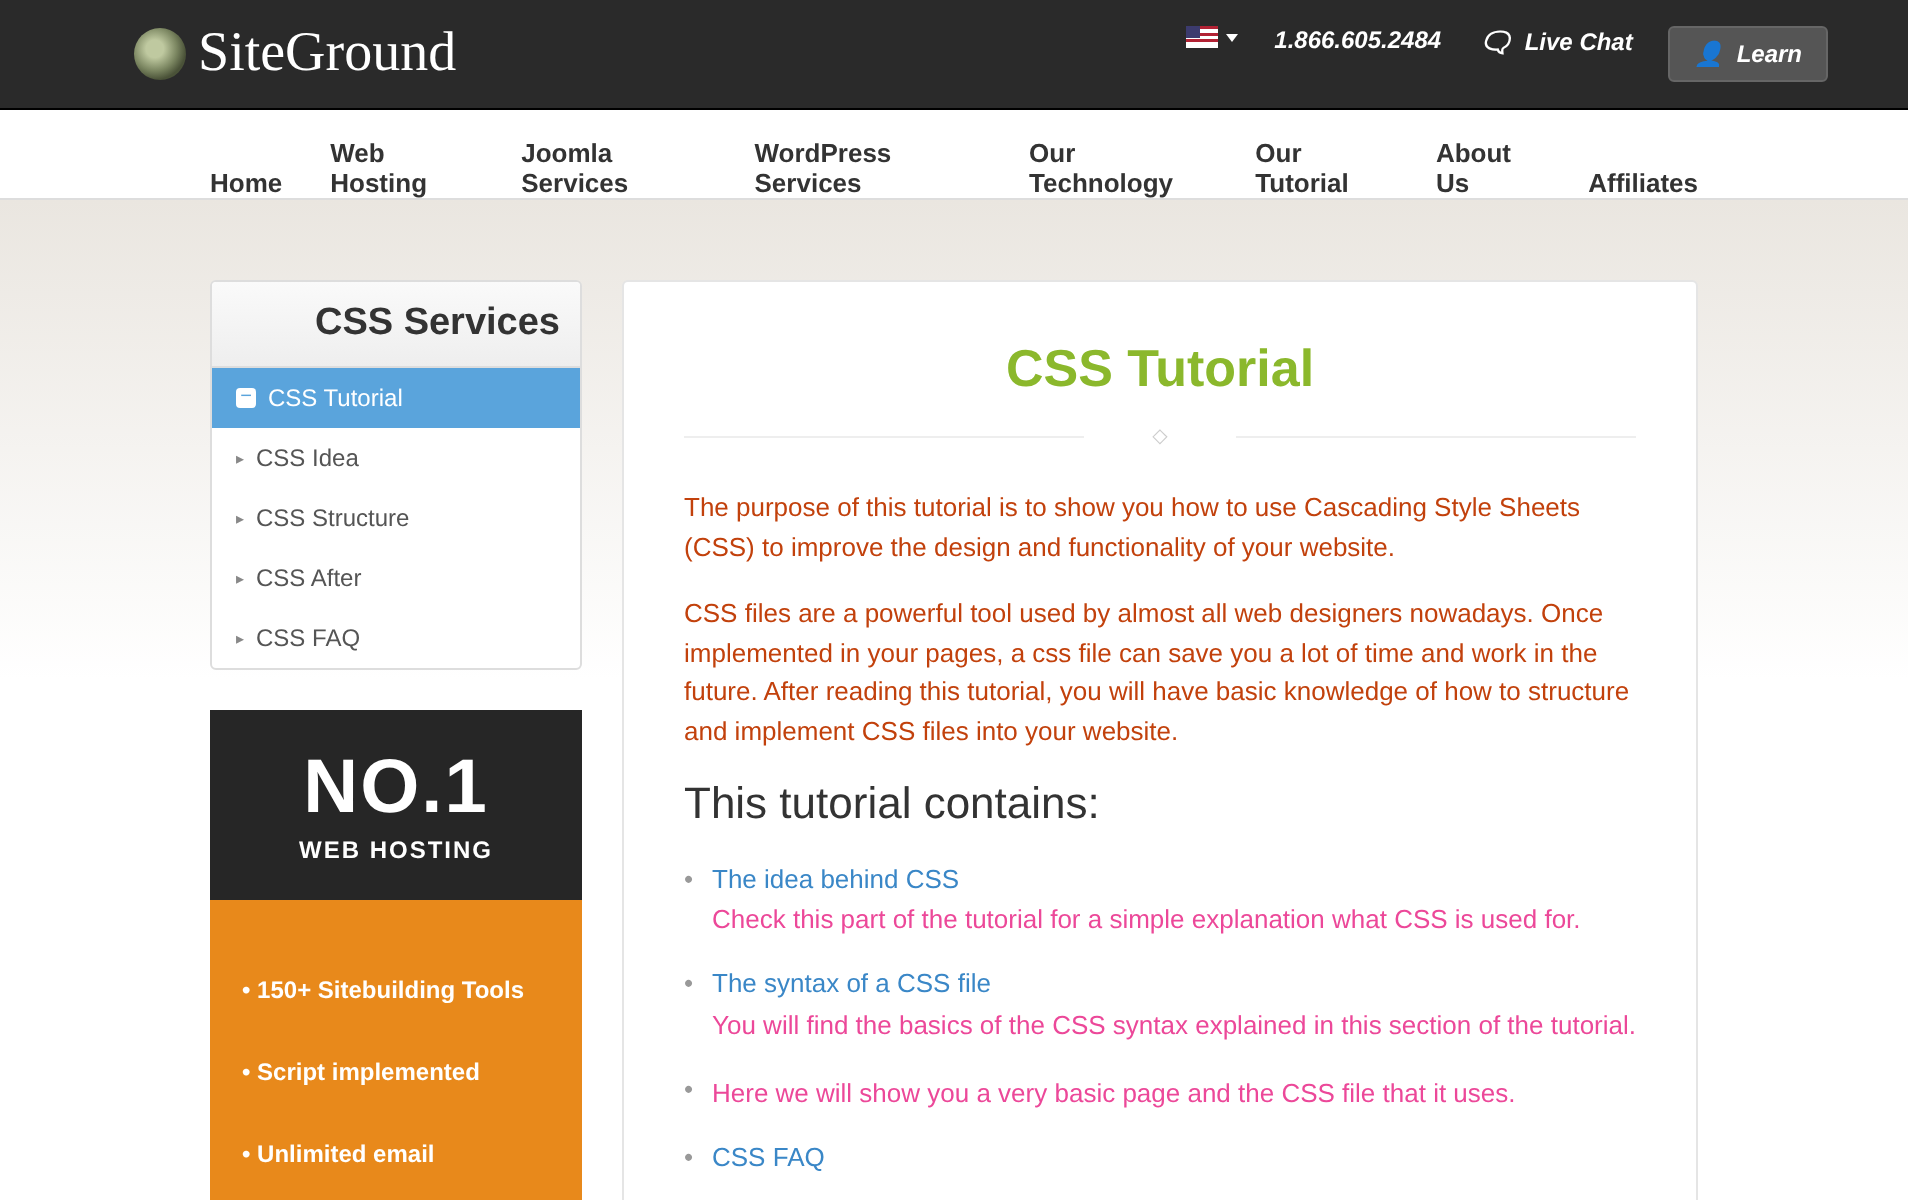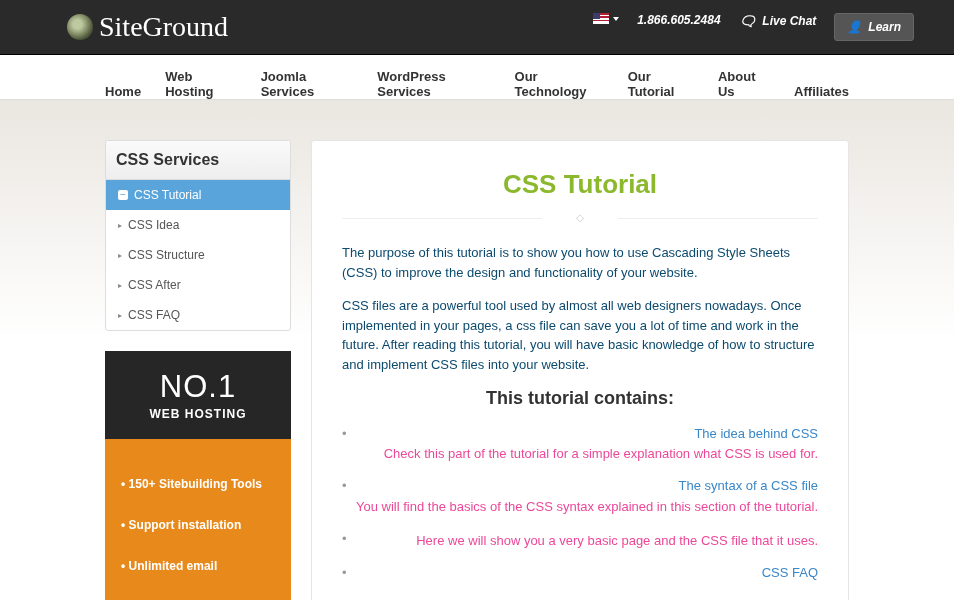--- a/index.html
+++ b/index.html
@@ -14,44 +14,44 @@
 .caret-down { width: 0; height: 0; border-left: 3px solid transparent; border-right: 3px solid transparent; border-top: 4px solid #fff; }
 .phone { font-weight: bold; }
 .chat { display: flex; align-items: center; gap: 6px; font-weight: bold; cursor: pointer; }
 .chat-icon { font-size: 14px; }
 .login-btn { background: #555; border: 1px solid #666; border-radius: 3px; padding: 6px 12px; display: flex; align-items: center; gap: 6px; cursor: pointer; color: #fff; font-weight: bold; font-size: 12px; }
 .navbar { background: #fff; border-top: 1px solid #000000; border-bottom: 1px solid #ddd; height: 46px; display: flex; align-items: flex-end; padding: 0 105px; gap: 24px; }
 .navbar a { color: #333; font-weight: bold; font-size: 13px; text-decoration: none; cursor: pointer; }
 .page { background: linear-gradient(to bottom, #eae6e0 0%, #fff 240px); padding: 40px 105px 30px 105px; display: flex; gap: 20px; align-items: flex-start; }
 .sidebar { width: 186px; flex-shrink: 0; }
 .side-box { background: #fff; border: 1px solid #ddd; border-radius: 3px; overflow: hidden; }
-.side-title { background: linear-gradient(#fafafa, #eee); border-bottom: 1px solid #ddd; text-align: left; font-weight: bold; color: #333; padding: 10px; font-size: 16px; }
+.side-title { background: linear-gradient(#fafafa, #eee); border-bottom: 1px solid #ddd; text-align: right; font-weight: bold; color: #333; padding: 10px; font-size: 19px; }
 .side-item { padding: 8px 12px; font-size: 12px; color: #555; cursor: pointer; display: flex; align-items: center; gap: 6px; }
 .side-item.active { background: #5aa4dc; color: #fff; }
 .side-item .minus { width: 10px; height: 10px; background: #fff; color: #5aa4dc; font-size: 10px; line-height: 10px; text-align: center; border-radius: 2px; }
 .side-item .bullet { font-size: 8px; color: #888; }
 .promo { margin-top: 20px; color: #fff; }
 .promo-top { background: #262626; text-align: center; padding: 18px 10px; }
-.promo-no1 { font-size: 31px; font-weight: 400; letter-spacing: 1px; }
+.promo-no1 { font-size: 38px; font-weight: 700; letter-spacing: 1px; }
 .promo-sub { font-size: 12px; font-weight: bold; letter-spacing: 1px; margin-top: 2px; }
 .promo-mid { background: #e8891b; padding: 14px 16px; font-size: 12px; }
 .promo-mid ul { list-style: none; }
 .promo-mid li { padding: 3px 0; font-weight: bold; margin-top: 21px; }
 .promo-mid li::before { content: '• '; }
 .learn-more { text-decoration: underline; font-weight: normal; display: inline-block; margin-top: 4px; margin-left: 8px; cursor: pointer; }
 .main { flex: 1; background: #fff; border: 1px solid #e5e5e5; border-radius: 3px; padding: 28px 30px; }
 .main h1 { color: #8bb82c; font-size: 26px; text-align: center; font-weight: bold; margin-bottom: 12px; }
 .divider { text-align: center; color: #ccc; font-size: 10px; margin-bottom: 20px; position: relative; }
 .divider::before, .divider::after { content: ''; position: absolute; top: 50%; width: 42%; border-top: 1px solid #eee; }
 .divider::before { left: 0; }
 .divider::after { right: 0; }
-.main p { color: #0c4a6e; font-size: 13px; line-height: 1.5; margin-bottom: 14px; }
-.main h2 { color: #333; font-size: 18px; font-weight: bold; margin: 10px 0 12px 0; text-align: center; }
+.main p { color: #c2410c; font-size: 13px; line-height: 1.5; margin-bottom: 14px; }
+.main h2 { color: #333; font-size: 22px; font-weight: normal; margin: 10px 0 12px 0; }
 .toc { list-style: none; }
-.toc li { padding: 4px 0 10px 14px; position: relative; font-size: 13px; line-height: 1.4; text-align: right; }
+.toc li { padding: 4px 0 10px 14px; position: relative; font-size: 13px; line-height: 1.4; }
 .toc li::before { content: '•'; position: absolute; left: 0; color: #999; }
 .toc a { color: #3a87c7; text-decoration: none; cursor: pointer; }
 .toc .desc { color: #ec4899; display: block; margin-top: 2px; }
 </style>
 </head>
 <body>
 
 <div class="topbar">
   <div class="logo">
     <span class="logo-icon"></span>
@@ -112,21 +112,21 @@
     </div>
 
     <div class="promo">
       <div class="promo-top">
         <div class="promo-no1">NO.1</div>
         <div class="promo-sub">WEB HOSTING</div>
       </div>
       <div class="promo-mid">
         <ul>
           <li>150+ Sitebuilding Tools</li>
-          <li>Support installation</li>
+          <li>Script implemented</li>
           <li>Unlimited email</li>
           <li>99.9% Uptime</li>
           <li>30 Days Money Back</li>
         </ul>
         <span class="learn-more">Learn More</span>
       </div>
 
     </div>
   </div>
 

